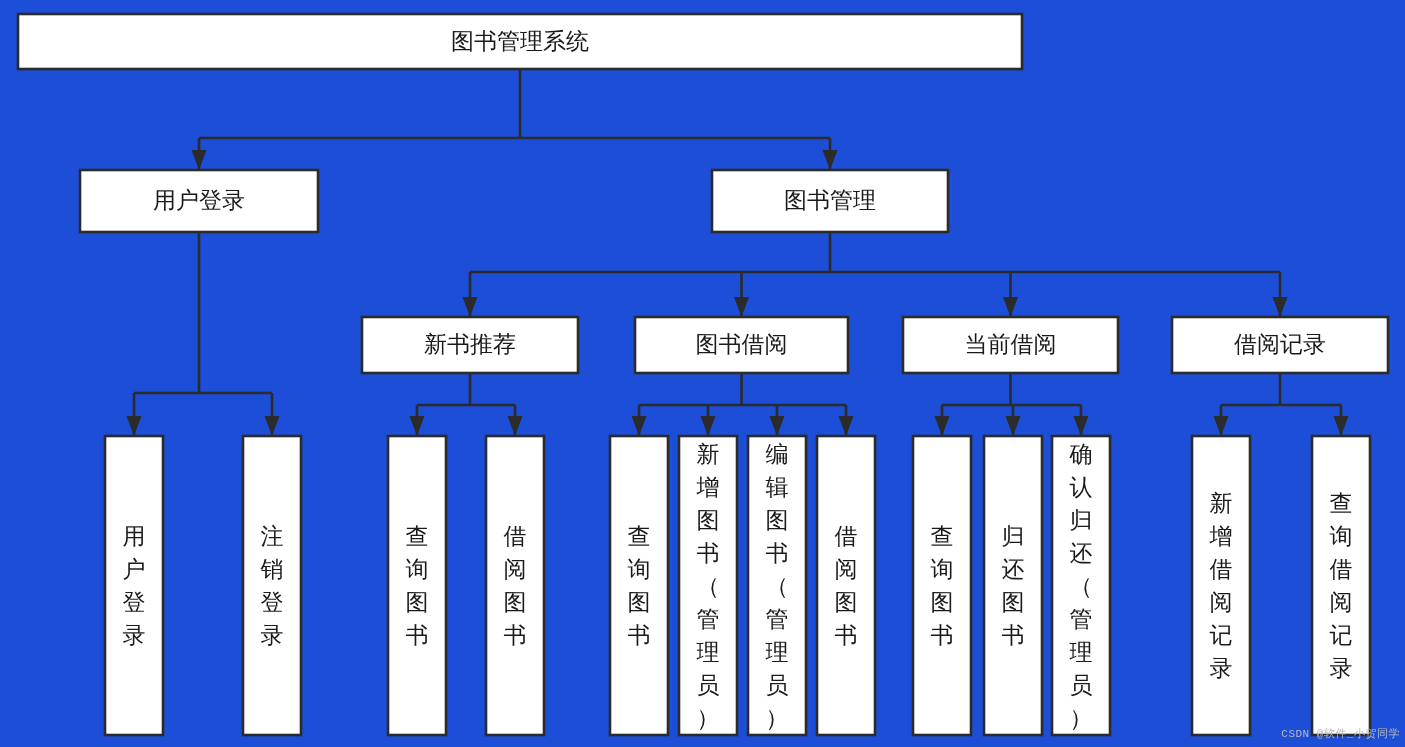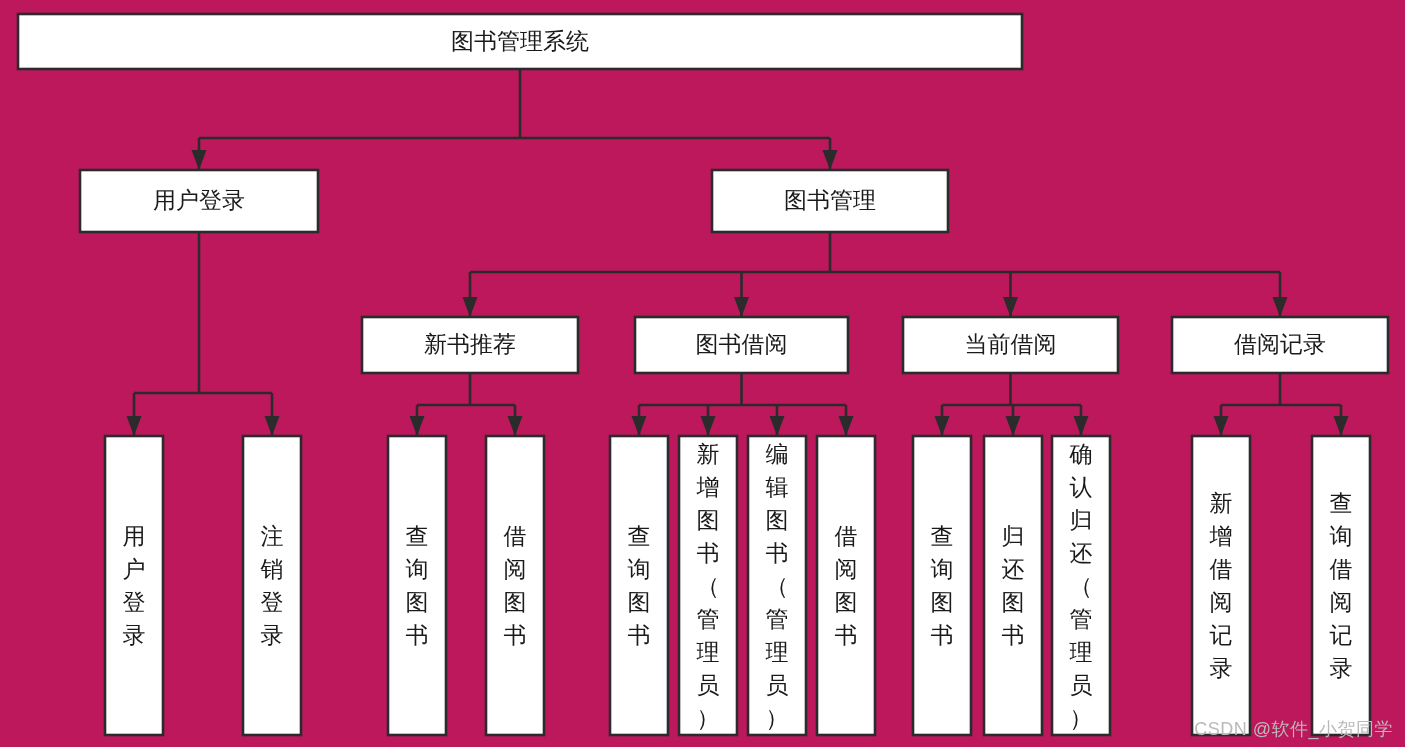--- a/index.html
+++ b/index.html
@@ -7,21 +7,21 @@
     padding: 0;
     background: #ffffff;
   }
   body {
     font-family: "Liberation Sans", "DejaVu Sans", sans-serif;
   }
   #stage {
     position: relative;
     width: 1405px;
     height: 747px;
-    background: #be185d;
+    background: #1d4ed8;
     overflow: hidden;
   }
   svg.diagram {
     position: absolute;
     left: 0;
     top: 0;
     width: 1405px;
     height: 747px;
   }
   .node-rect {
@@ -47,24 +47,24 @@
     stroke-width: 2.6;
     fill: none;
     stroke-linecap: butt;
   }
   .arrow-head {
     fill: #2b2b2b;
     stroke: none;
   }
   .watermark {
     position: absolute;
-    right: 12px;
+    right: 5px;
     bottom: 6px;
-    font-family: Liberation Sans, sans-serif;
-    font-size: 18px;
+    font-family: Liberation Mono, monospace;
+    font-size: 11px;
     color: #b9b9b9;
     letter-spacing: 0.5px;
     white-space: nowrap;
     pointer-events: none;
   }
 </style>
 </head>
 <body>
 
 <div id="stage">

